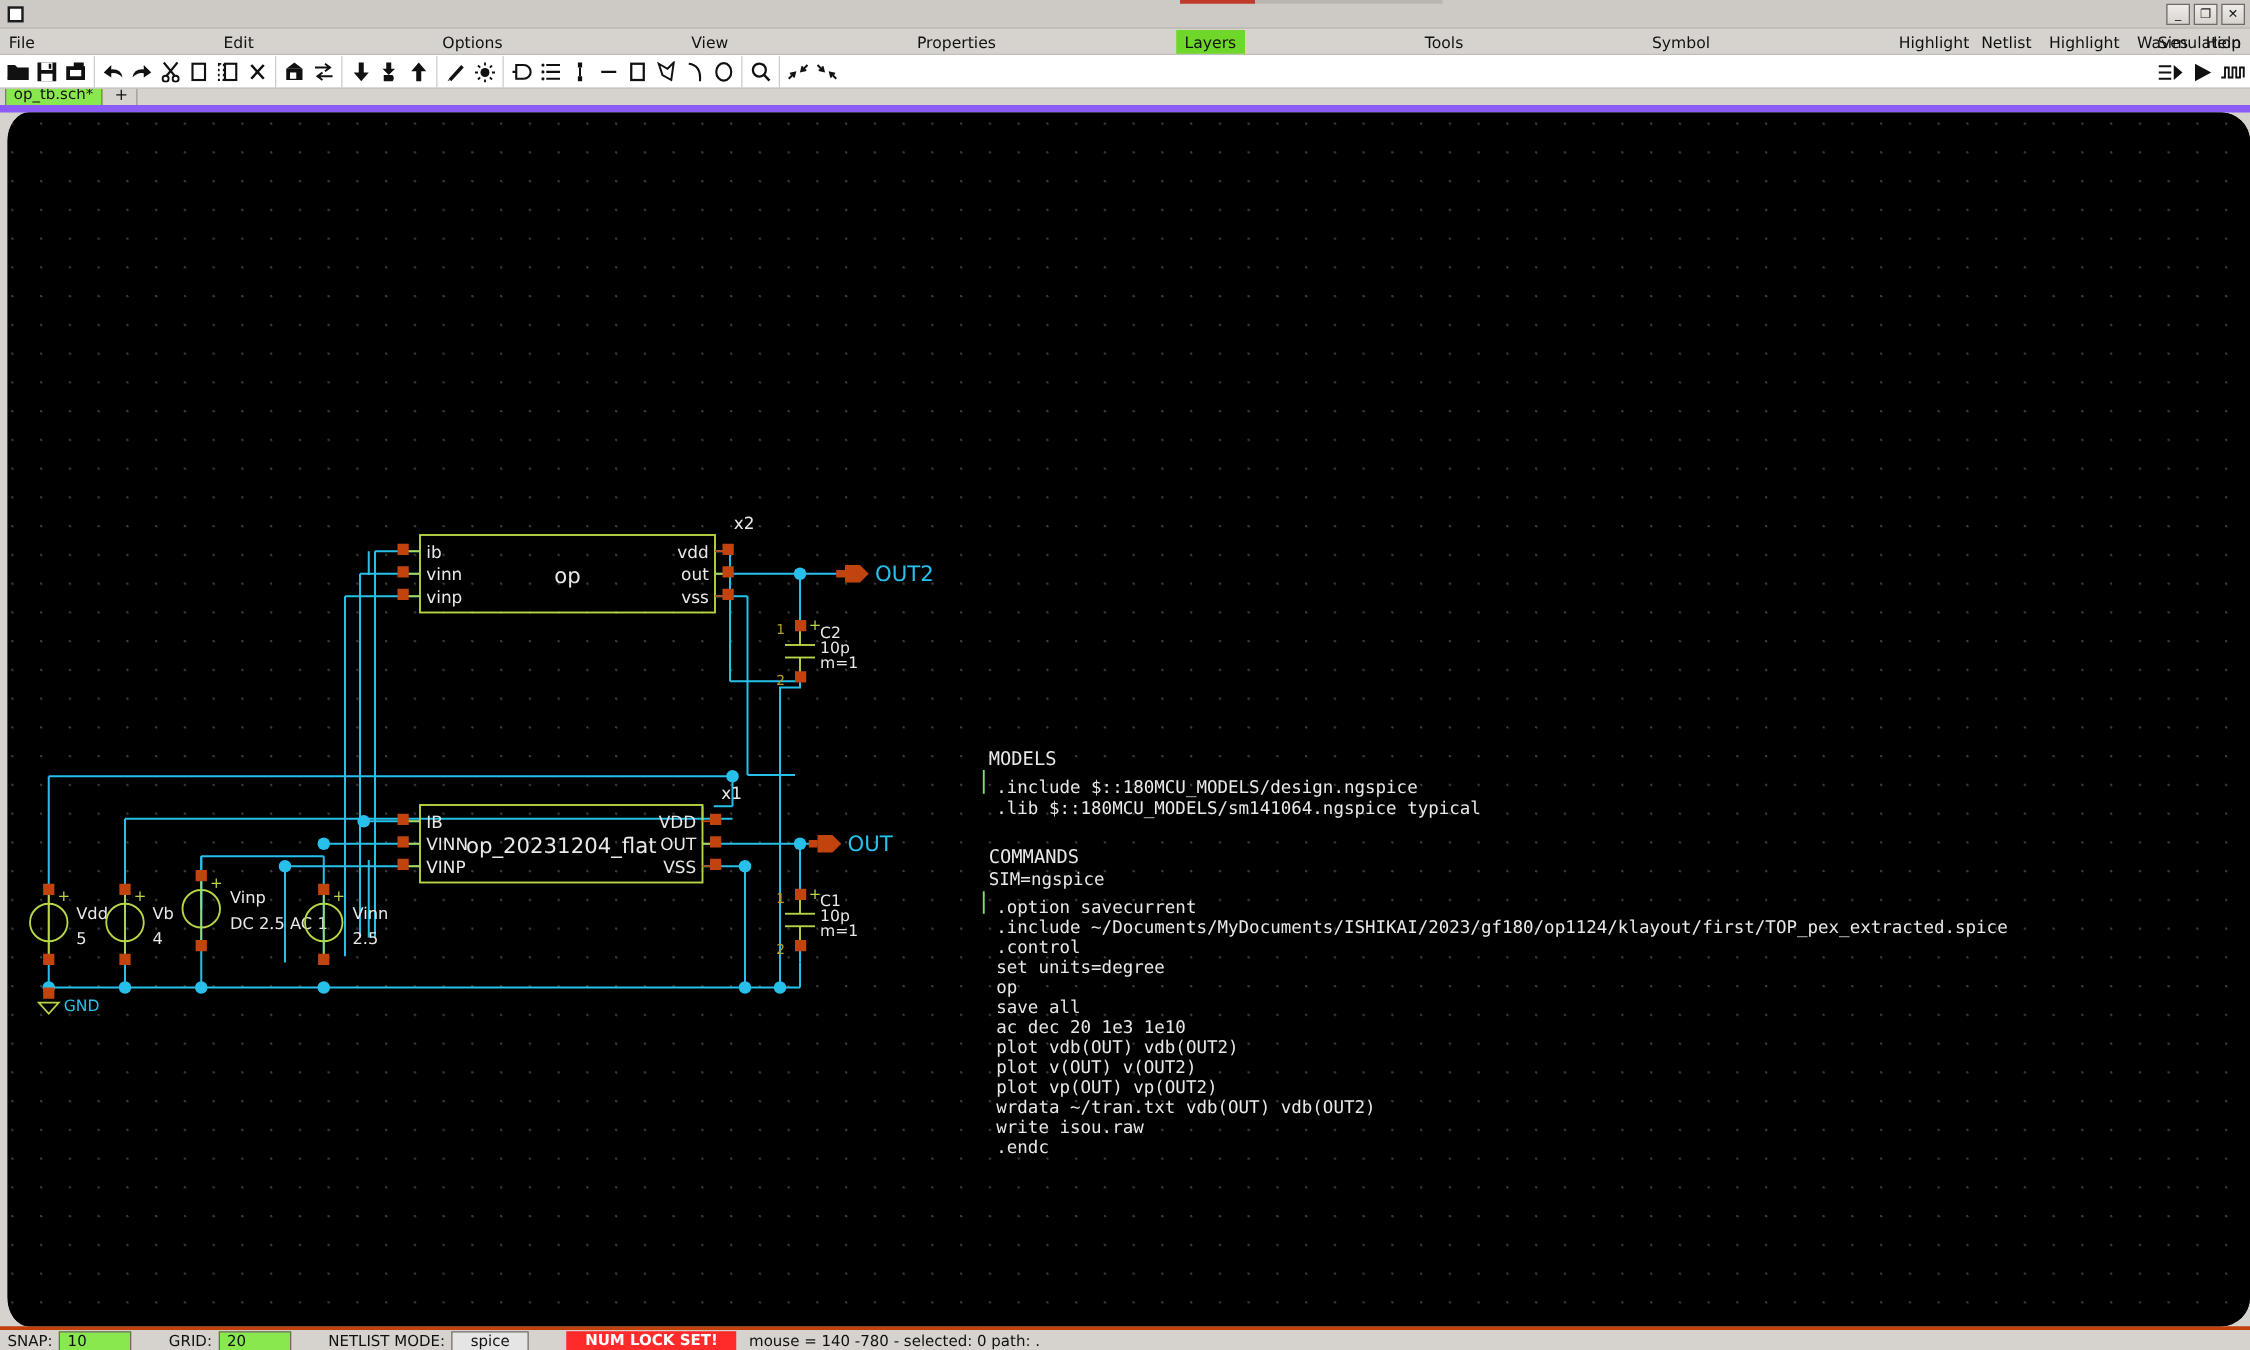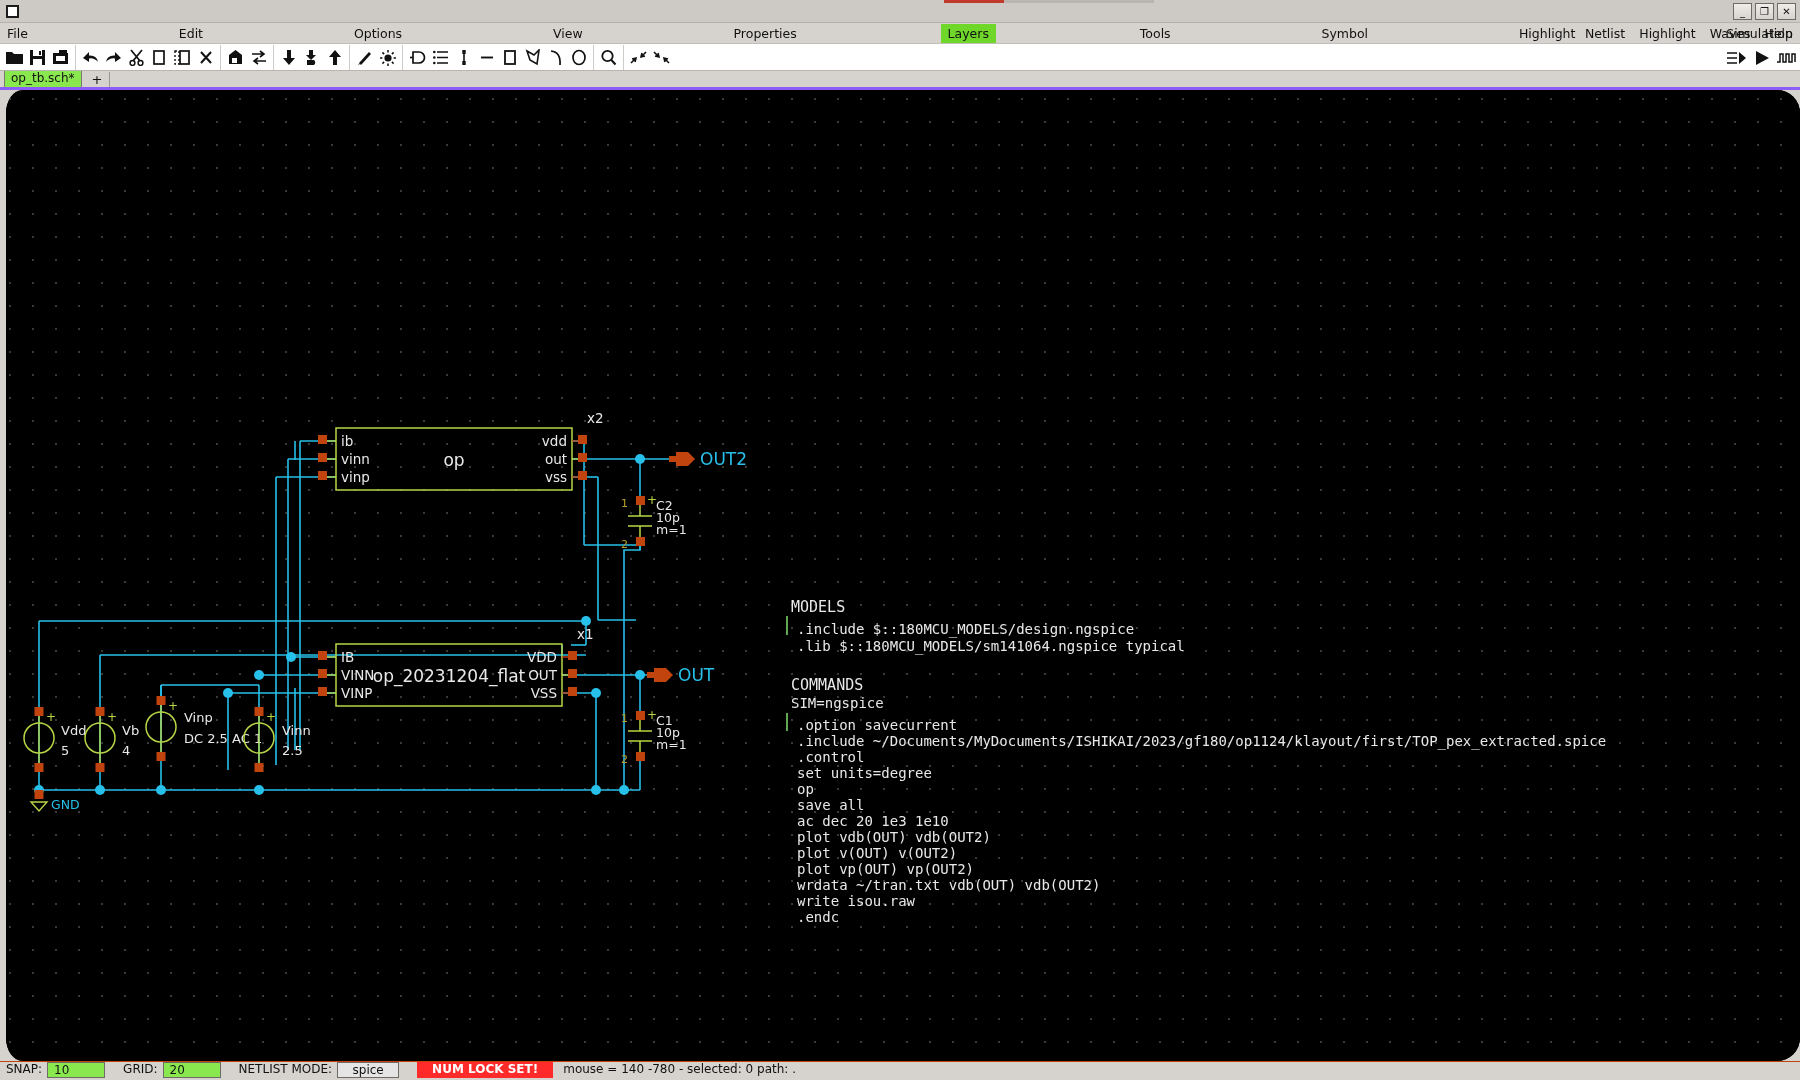--- a/index.html
+++ b/index.html
@@ -88,21 +88,21 @@
   .tb-btn svg { display: block; }
   .toolbar-right {
     position: absolute; right: 2px; top: 0;
     height: 27px; display: flex; align-items: center; gap: 2px;
   }
 
   
   .tabbar {
     height: 19px; background: #d6d2cd;
     display: flex; align-items: flex-end;
-    border-bottom: 3px solid #8b5cf6;
+    border-bottom: 6px solid #8b5cf6;
     padding-left: 4px;
   }
   .tab {
     font-size: 12px; color: #111;
     background: #8ae84f;
     padding: 1px 6px 2px 6px;
     border: 1px solid #7c7874;
     border-bottom: none;
     line-height: 14px;
   }
@@ -132,29 +132,29 @@
     background-size: 23px 23px;
     background-position: 3px 8px;
   }
   .sch { position: absolute; inset: 0; }
   .sch text { font-family: "DejaVu Sans", sans-serif; }
   .sch .mono { font-family: "DejaVu Sans Mono", monospace; }
 
   
   .statusbar {
     height: 20px; background: #d6d2cd;
-    display: flex; 
+    display: flex; align-items: center;
     font-size: 12px; color: #111;
     padding-left: 6px; gap: 0px;
-    border-top: 1px solid #c2410c;
+    border-top: 3px solid #c2410c;
   }
   .sb-label { margin-right: 5px; }
   .sb-field {
     background: #8ae84f; border: 1px solid #6e6a66;
-    padding: 0px 6px; margin-right: 18px; min-width: 58px;
+    padding: 0px 6px; margin-right: 30px; min-width: 58px;
     line-height: 15px; height: 16px;
   }
   .sb-field.white {
     background: #e5e5e5; min-width: 62px; text-align: center;
   }
   .sb-numlock {
     background: #ff2b2b; color: #ffffff; font-weight: bold;
     padding: 0px 15px; margin-right: 10px; line-height: 15px; height: 16px;
   }
 </style>

